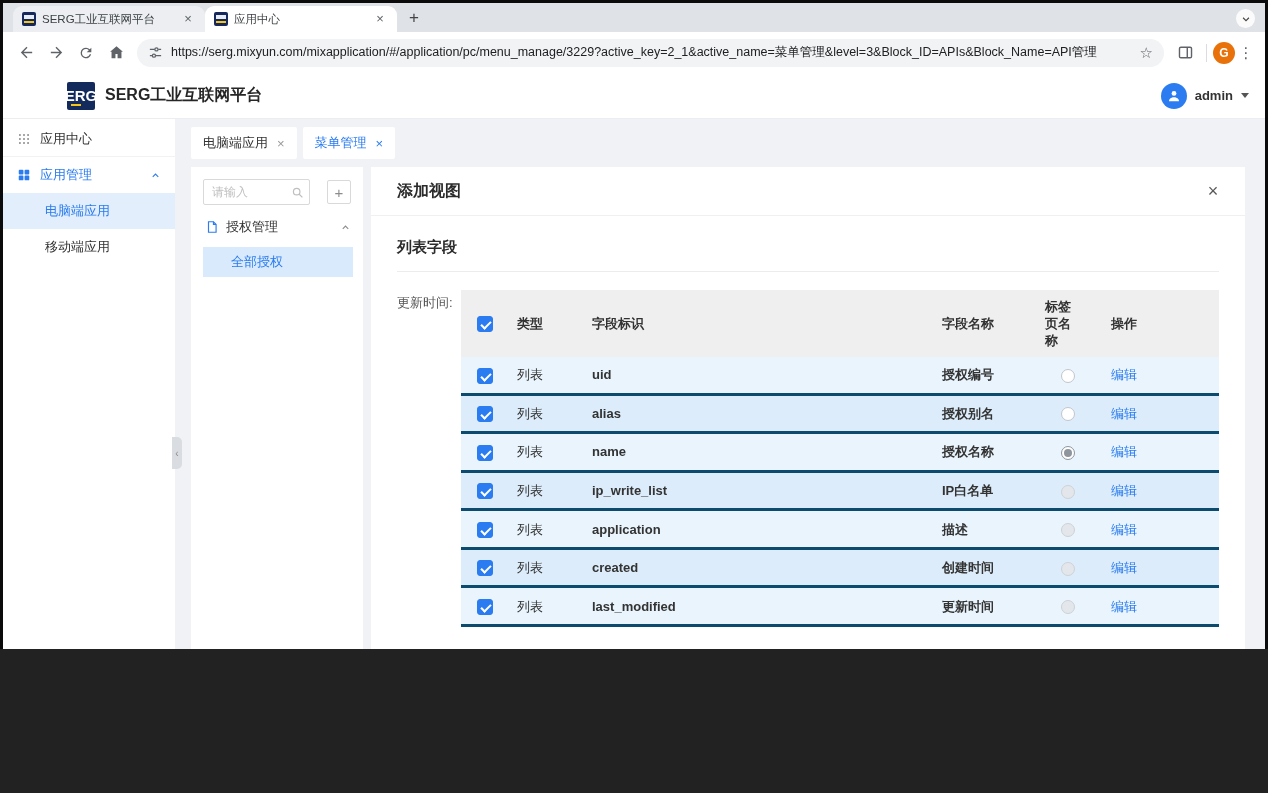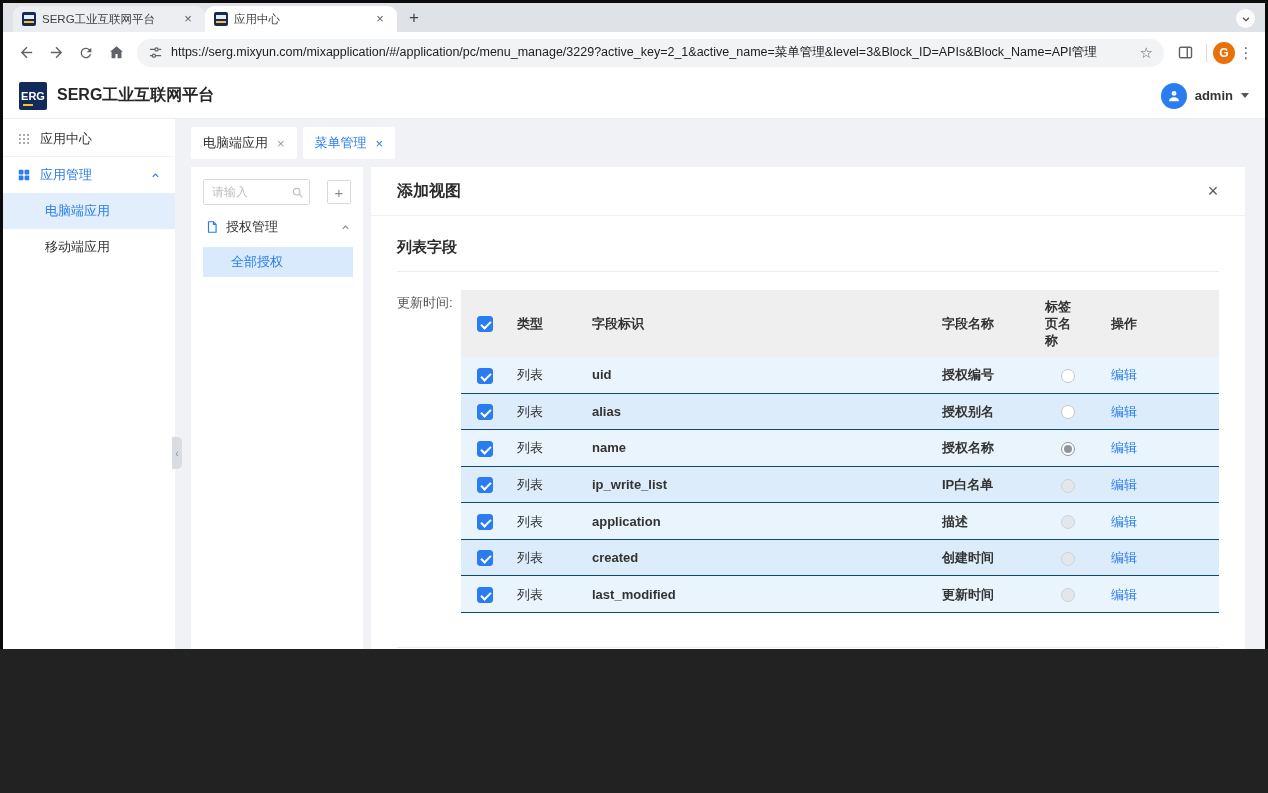--- a/index.html
+++ b/index.html
@@ -25,21 +25,21 @@
   .tool-btn { width:30px; height:30px; border-radius:50%; display:flex; align-items:center; justify-content:center; flex:none; cursor:pointer; }
   .url-pill { flex:1; height:28px; background:#f1f3f4; border-radius:14px; display:flex; align-items:center; padding:0 11px; margin:0 6px; min-width:0; }
   .url-text { font-size:12.5px; color:#202124; white-space:nowrap; overflow:hidden; flex:1; margin:0 8px; }
   .star { color:#5f6368; font-size:15px; flex:none; cursor:pointer; }
   .divider-v { width:1px; height:18px; background:#dadce0; margin:0 6px; flex:none; }
   .gprofile { width:22px; height:22px; border-radius:50%; background:#e8710a; color:#fff; font-size:12px; font-weight:700; display:flex; align-items:center; justify-content:center; flex:none; cursor:pointer; }
   .kebab { color:#5f6368; font-size:15px; width:22px; text-align:center; flex:none; cursor:pointer; }
 
   
   .app-header { height:46px; background:#fff; border-bottom:1px solid #ebedf0; display:flex; align-items:center; padding:0 16px; flex:none; }
-  .logo { width:28px; height:28px; background:#132a5c; border-radius:2px; color:#fff; font-size:11px; font-weight:700; display:flex; align-items:center; justify-content:center; position:relative; flex:none; }
+  .logo { width:28px; height:28px; background:#132a5c; border-radius:2px; color:#fff; font-size:15px; font-weight:700; display:flex; align-items:center; justify-content:center; position:relative; flex:none;margin-left:48px; }
   .logo::after { content:""; position:absolute; left:4px; bottom:4px; width:10px; height:2px; background:#f5c518; }
   .app-title { font-size:16px; font-weight:700; color:#262626; margin-left:10px; }
   .header-right { margin-left:auto; display:flex; align-items:center; gap:8px; cursor:pointer; }
   .user-avatar { width:26px; height:26px; border-radius:50%; background:#2a7cf0; display:flex; align-items:center; justify-content:center; }
   .username { font-size:13px; font-weight:700; color:#333; }
   .caret-down { width:0; height:0; border-left:4px solid transparent; border-right:4px solid transparent; border-top:5px solid #555; }
 
   
   .appbody { flex:1; display:flex; background:#f0f2f5; position:relative; min-height:0; }
   .sidebar { width:172px; background:#fff; flex:none; padding-top:2px; }
@@ -79,21 +79,21 @@
   .card-body { padding:22px 26px 0; flex:1; display:flex; flex-direction:column; min-height:0; }
   .section-title { font-size:15px; font-weight:700; color:#2b2b2b; padding-bottom:14px; border-bottom:1px solid #ececec; }
   .fields-row { display:flex; margin-top:18px; align-items:flex-start; }
   .fields-label { width:64px; font-size:13px; color:#555; padding-top:4px; flex:none; }
 
   table.ftable { flex:1; min-width:0; border-collapse:collapse; table-layout:fixed; width:100%; }
   .ftable th { background:#efefef; font-size:13px; font-weight:700; color:#333; text-align:left; vertical-align:middle; padding:8px; line-height:17px; }
   .ftable th.c-tag { padding:8px 18px 8px 6px; }
   .ftable th.c-check, .ftable td.c-check { text-align:center; padding-left:0; padding-right:0; }
   .ftable th.c-op, .ftable td.c-op { padding-left:14px; }
-  .ftable tbody td { border-bottom:1px solid #0c4a6e; padding:9px 8px; font-size:13px; color:#333; line-height:17px; }
+  .ftable tbody td { border-bottom:3px solid #0c4a6e; padding:9px 8px; font-size:13px; color:#333; line-height:17px; }
   .ftable tbody tr:nth-child(odd) td { background:#e9f4fd; }
   .ftable tbody tr:nth-child(even) td { background:#dcecfa; }
   .ftable td.c-id, .ftable td.c-name { font-weight:700; }
   .ftable td.c-tag { text-align:center; }
   .edit-link { color:#2a7cf0; font-size:13px; text-decoration:none; cursor:pointer; }
 
   .checkbox { width:16px; height:16px; border-radius:3px; background:#fff; border:1px solid #c9c9c9; display:inline-block; position:relative; vertical-align:middle; cursor:pointer; }
   .checkbox.checked { background:#2a7cf0; border-color:#2a7cf0; }
   .checkbox.checked::after { content:""; position:absolute; left:5px; top:2px; width:4px; height:8px; border-right:2px solid #fff; border-bottom:2px solid #fff; transform:rotate(45deg); }
   .radio { width:14px; height:14px; border-radius:50%; display:inline-block; background:#fff; border:1px solid #c2c6cc; vertical-align:middle; position:relative; cursor:pointer; }

